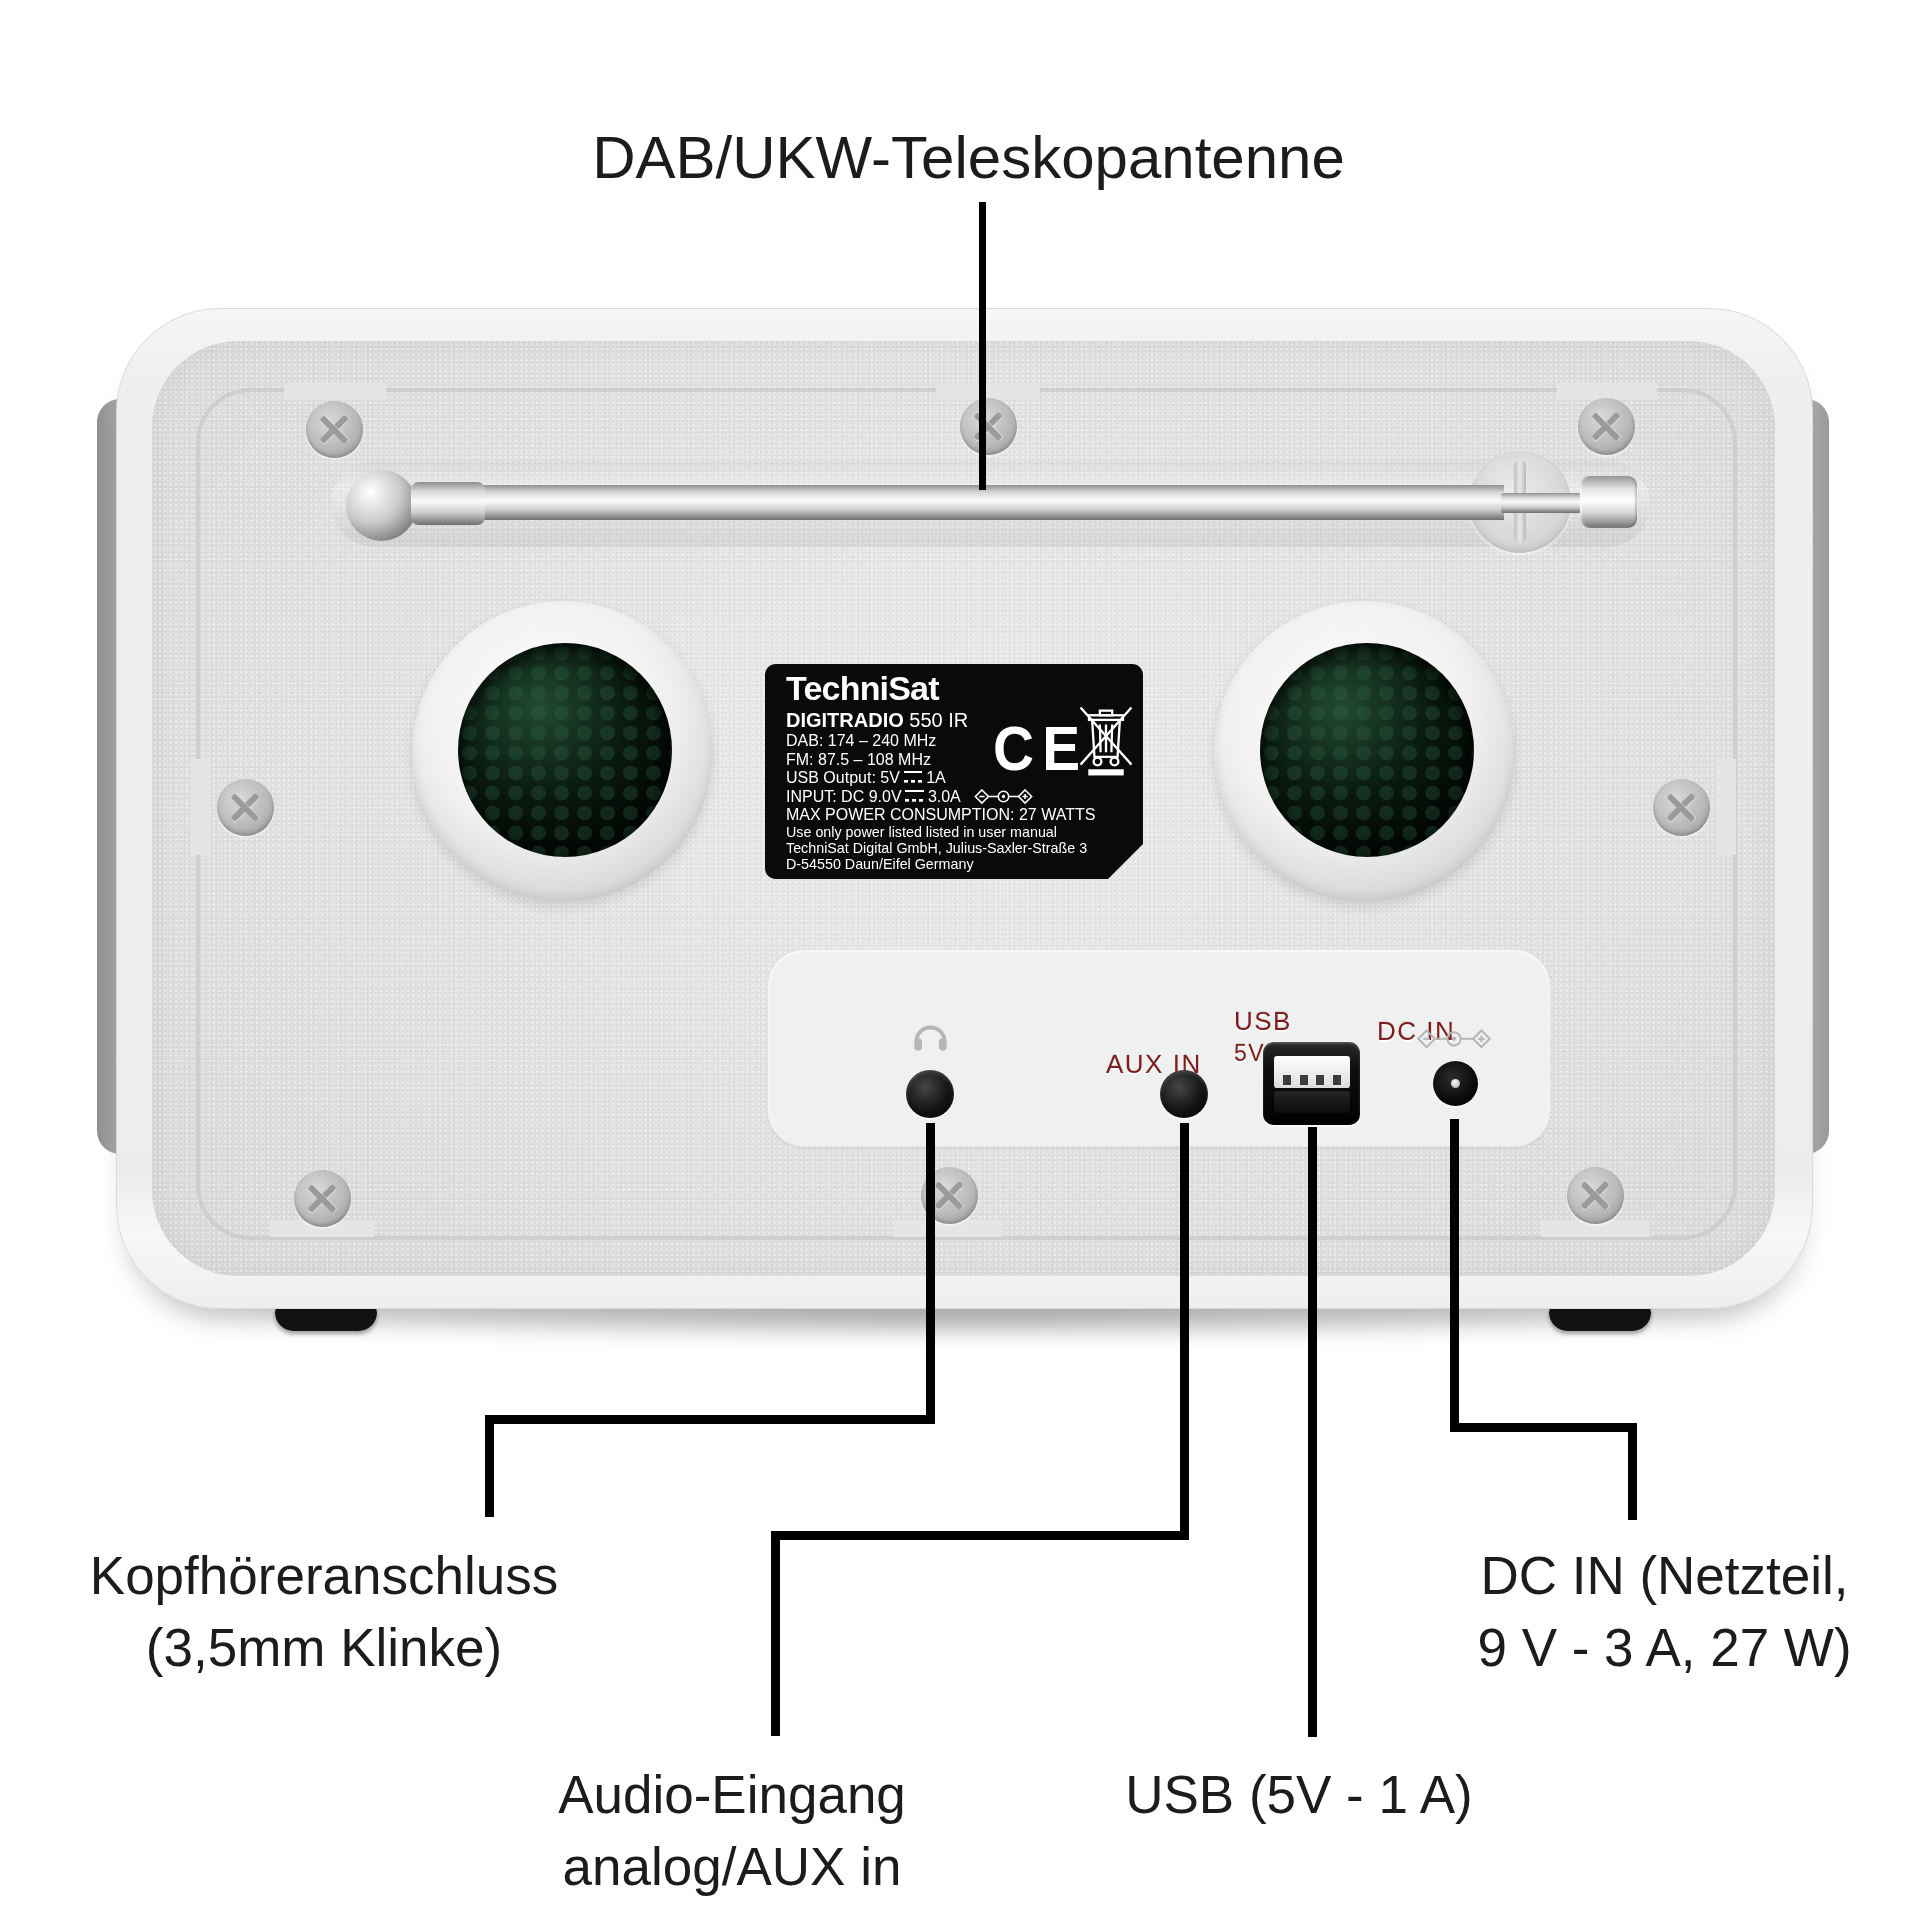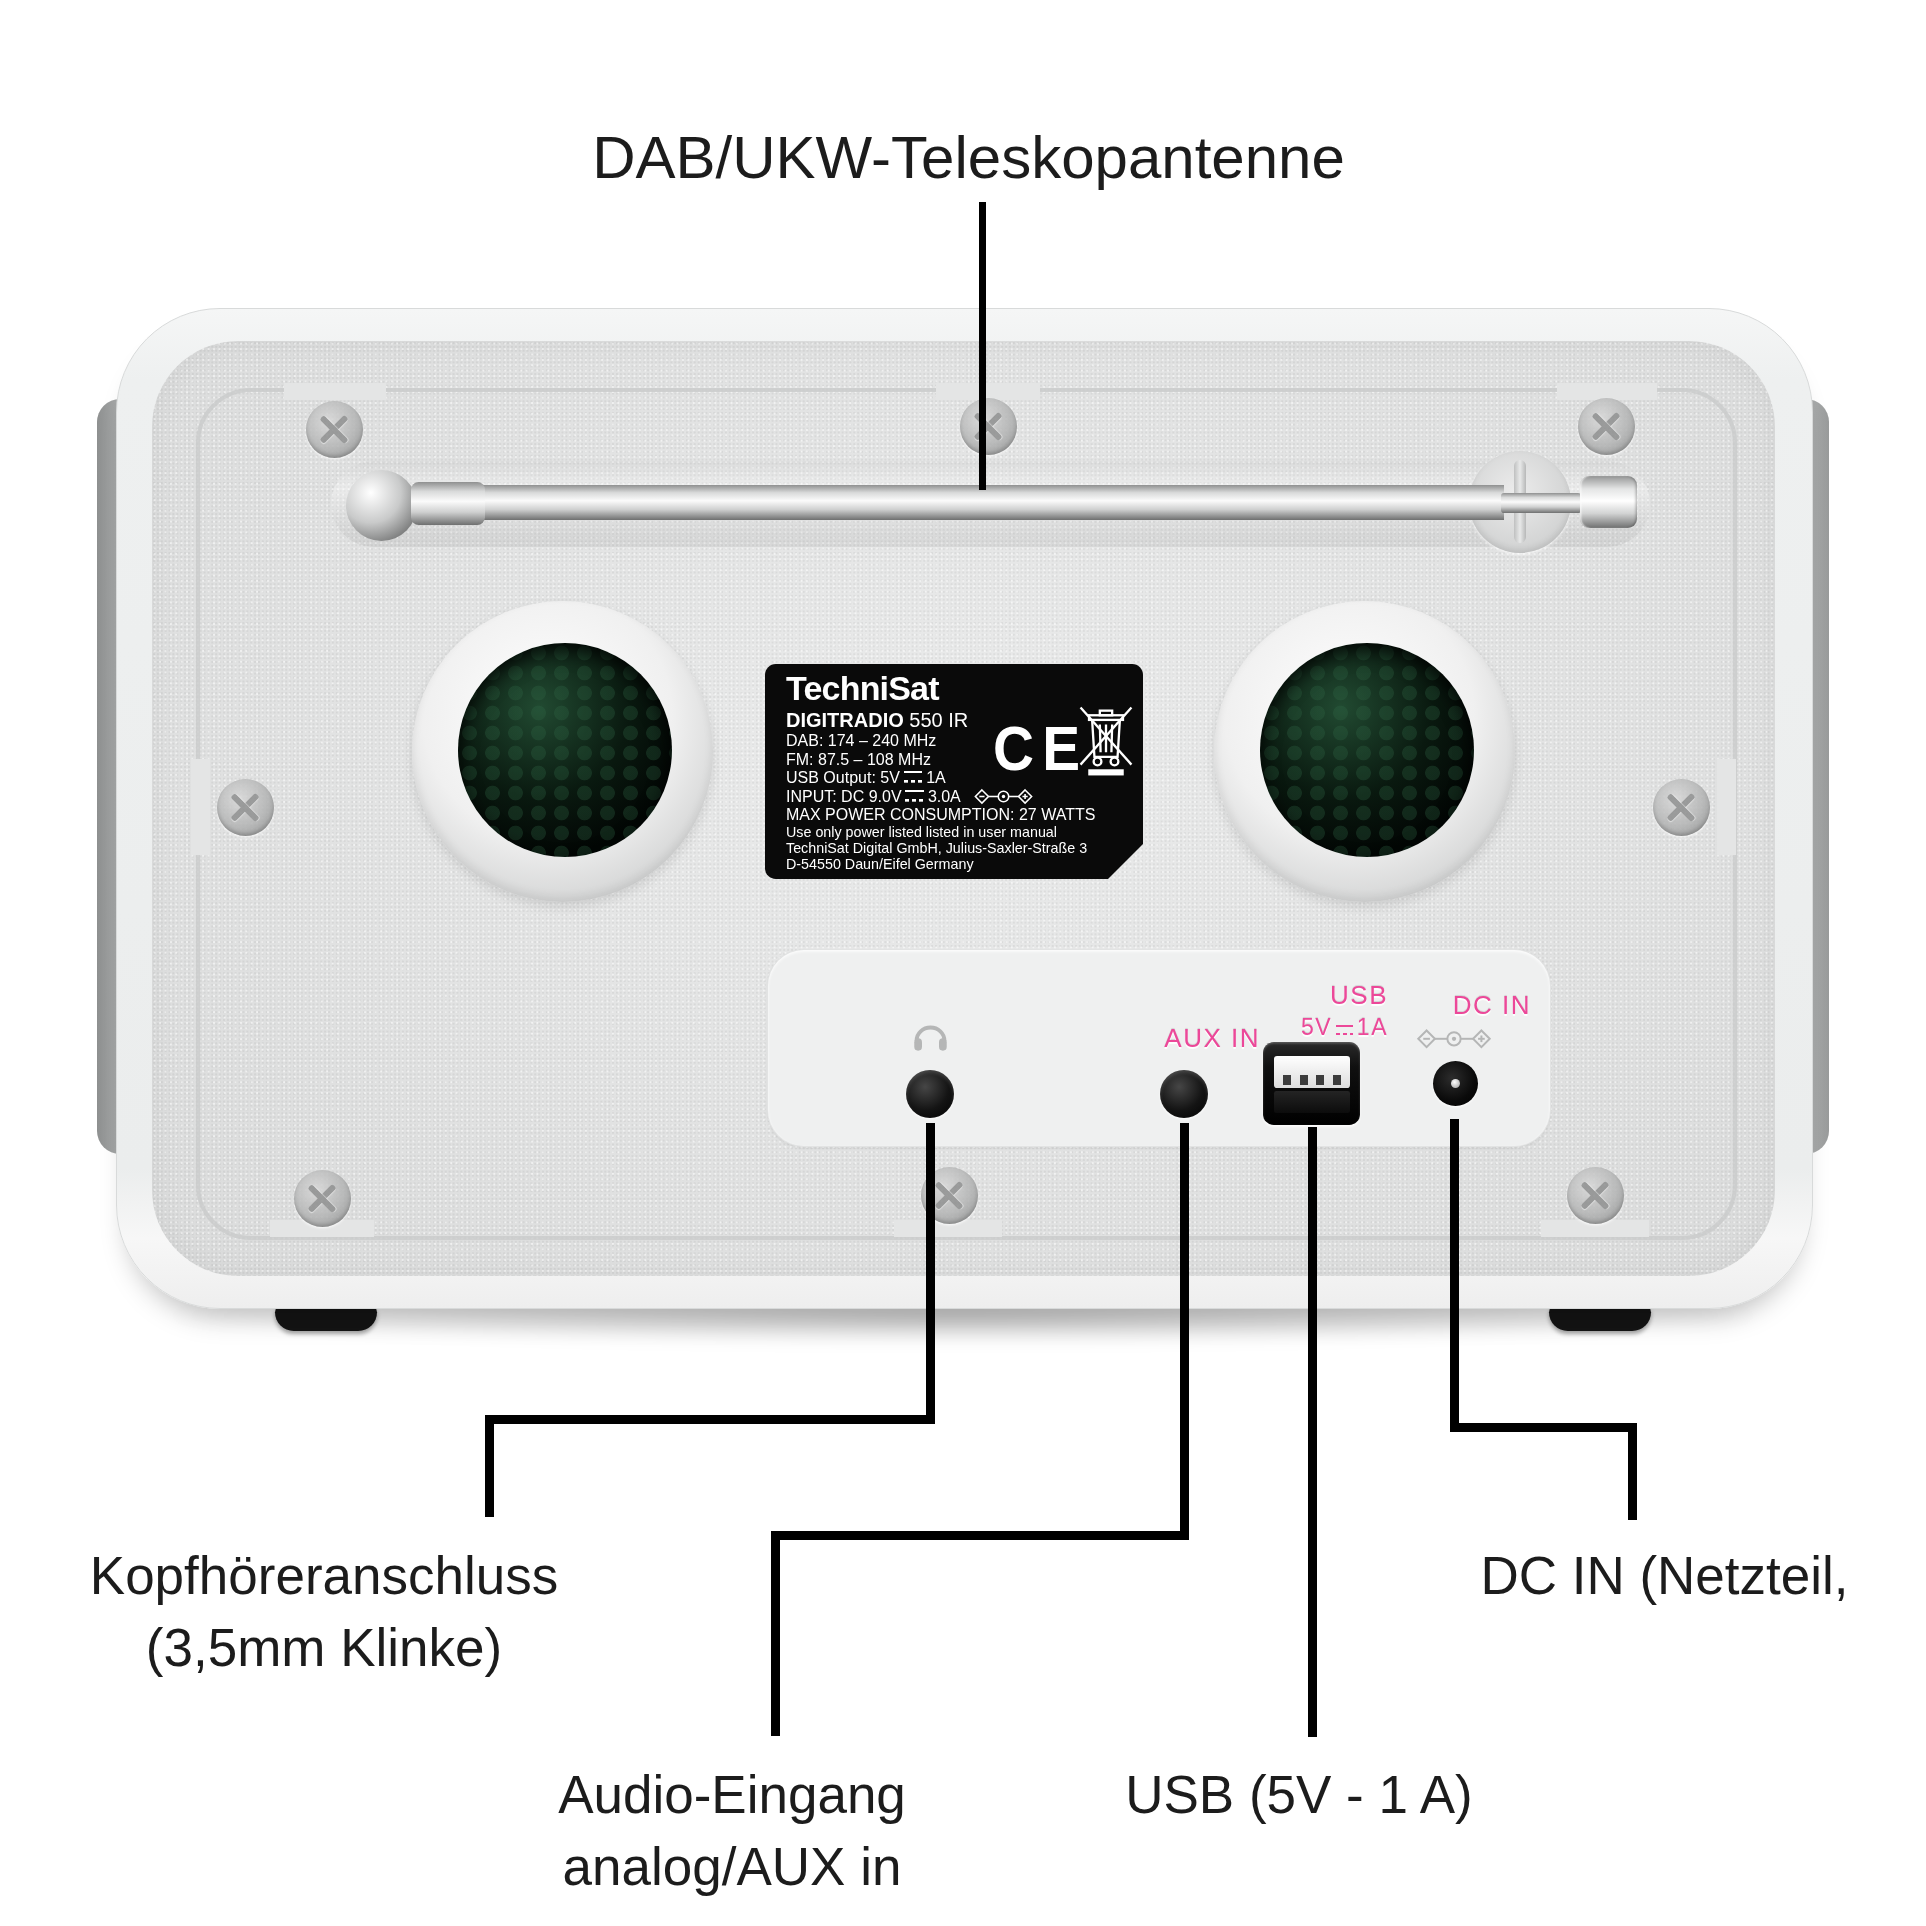--- a/index.html
+++ b/index.html
@@ -92,23 +92,23 @@
     letter-spacing:9.2px;transform:scaleX(.9);transform-origin:left;}
   .dcsym{display:inline-block;width:18.5px;height:10px;margin:0 3.9px;vertical-align:baseline;
     border-top:2.7px solid currentColor;
     background-image:repeating-linear-gradient(90deg,currentColor 0 3.9px,transparent 3.9px 7px);
     background-repeat:no-repeat;background-position:0 bottom;background-size:100% 2.7px;}
 
   
   .ports-panel{position:absolute;left:767px;top:949px;width:782px;height:196px;z-index:8;
     background:#eff0f0;border-radius:37px;border:1.5px solid rgba(0,0,0,0.05);
     box-shadow:inset 0 1.5px 3.1px rgba(255,255,255,0.9), 0 1.5px 2.3px rgba(0,0,0,0.05);}
-  .emboss{position:absolute;color:#ec4899;z-index:9;text-align:right;
+  .emboss{position:absolute;color:#7f1d1d;z-index:9;text-align:left;
     text-shadow:0 1.5px 0.8px rgba(255,255,255,0.95), 0 -0.8px 0.8px rgba(0,0,0,0.12);
-    font-weight:400;letter-spacing:1.5px;white-space:nowrap;}
+    font-weight:400;letter-spacing:1.5px;white-space:nowrap;margin-top:26px;}
   .jack{position:absolute;border-radius:50%;z-index:10;
     background:radial-gradient(circle at 40% 35%, #464646, #141414 55%, #000);
     box-shadow:0 1.5px 2.3px rgba(255,255,255,0.8), inset 0 2.3px 3.9px rgba(255,255,255,0.18);}
   .dc-jack{position:absolute;width:45px;height:45px;border-radius:50%;z-index:10;
     background:radial-gradient(circle at 42% 38%, #2c2c2c, #0a0a0a 60%, #000);
     box-shadow:0 1.5px 2.3px rgba(255,255,255,0.8);}
   .dc-jack::after{content:"";position:absolute;left:17.7px;top:17.7px;width:9.2px;height:9.2px;border-radius:50%;
     background:radial-gradient(circle at 40% 35%, #fff, #b9b9b9 70%, #8b8b8b);}
   .usb-port{position:absolute;left:1263px;top:1042px;width:97px;height:83px;border-radius:10.8px;z-index:10;
     background:linear-gradient(180deg,#2a2a2a,#101010 30%,#000);
@@ -282,20 +282,21 @@
   <div class="foot" style="left:275px;"></div>
   <div class="foot" style="left:1549px;"></div>
 
   <div class="callout-label" style="left:31px;top:1540px;width:586px;">
     <div>Kopfhöreranschluss</div>
     <div>(3,5mm Klinke)</div>
   </div>
 
   <div class="callout-label" style="left:1414px;top:1540px;width:501px;">
     <div>DC IN (Netzteil,</div>
+    <div>9 V - 3 A, 27 W)</div>
   </div>
 
   <div class="callout-label" style="left:439px;top:1759px;width:586px;">
     <div>Audio-Eingang</div>
     <div>analog/AUX in</div>
   </div>
 
   <div class="callout-label" style="left:1006px;top:1759px;width:586px;">USB (5V - 1 A)</div>
 
 </div>

